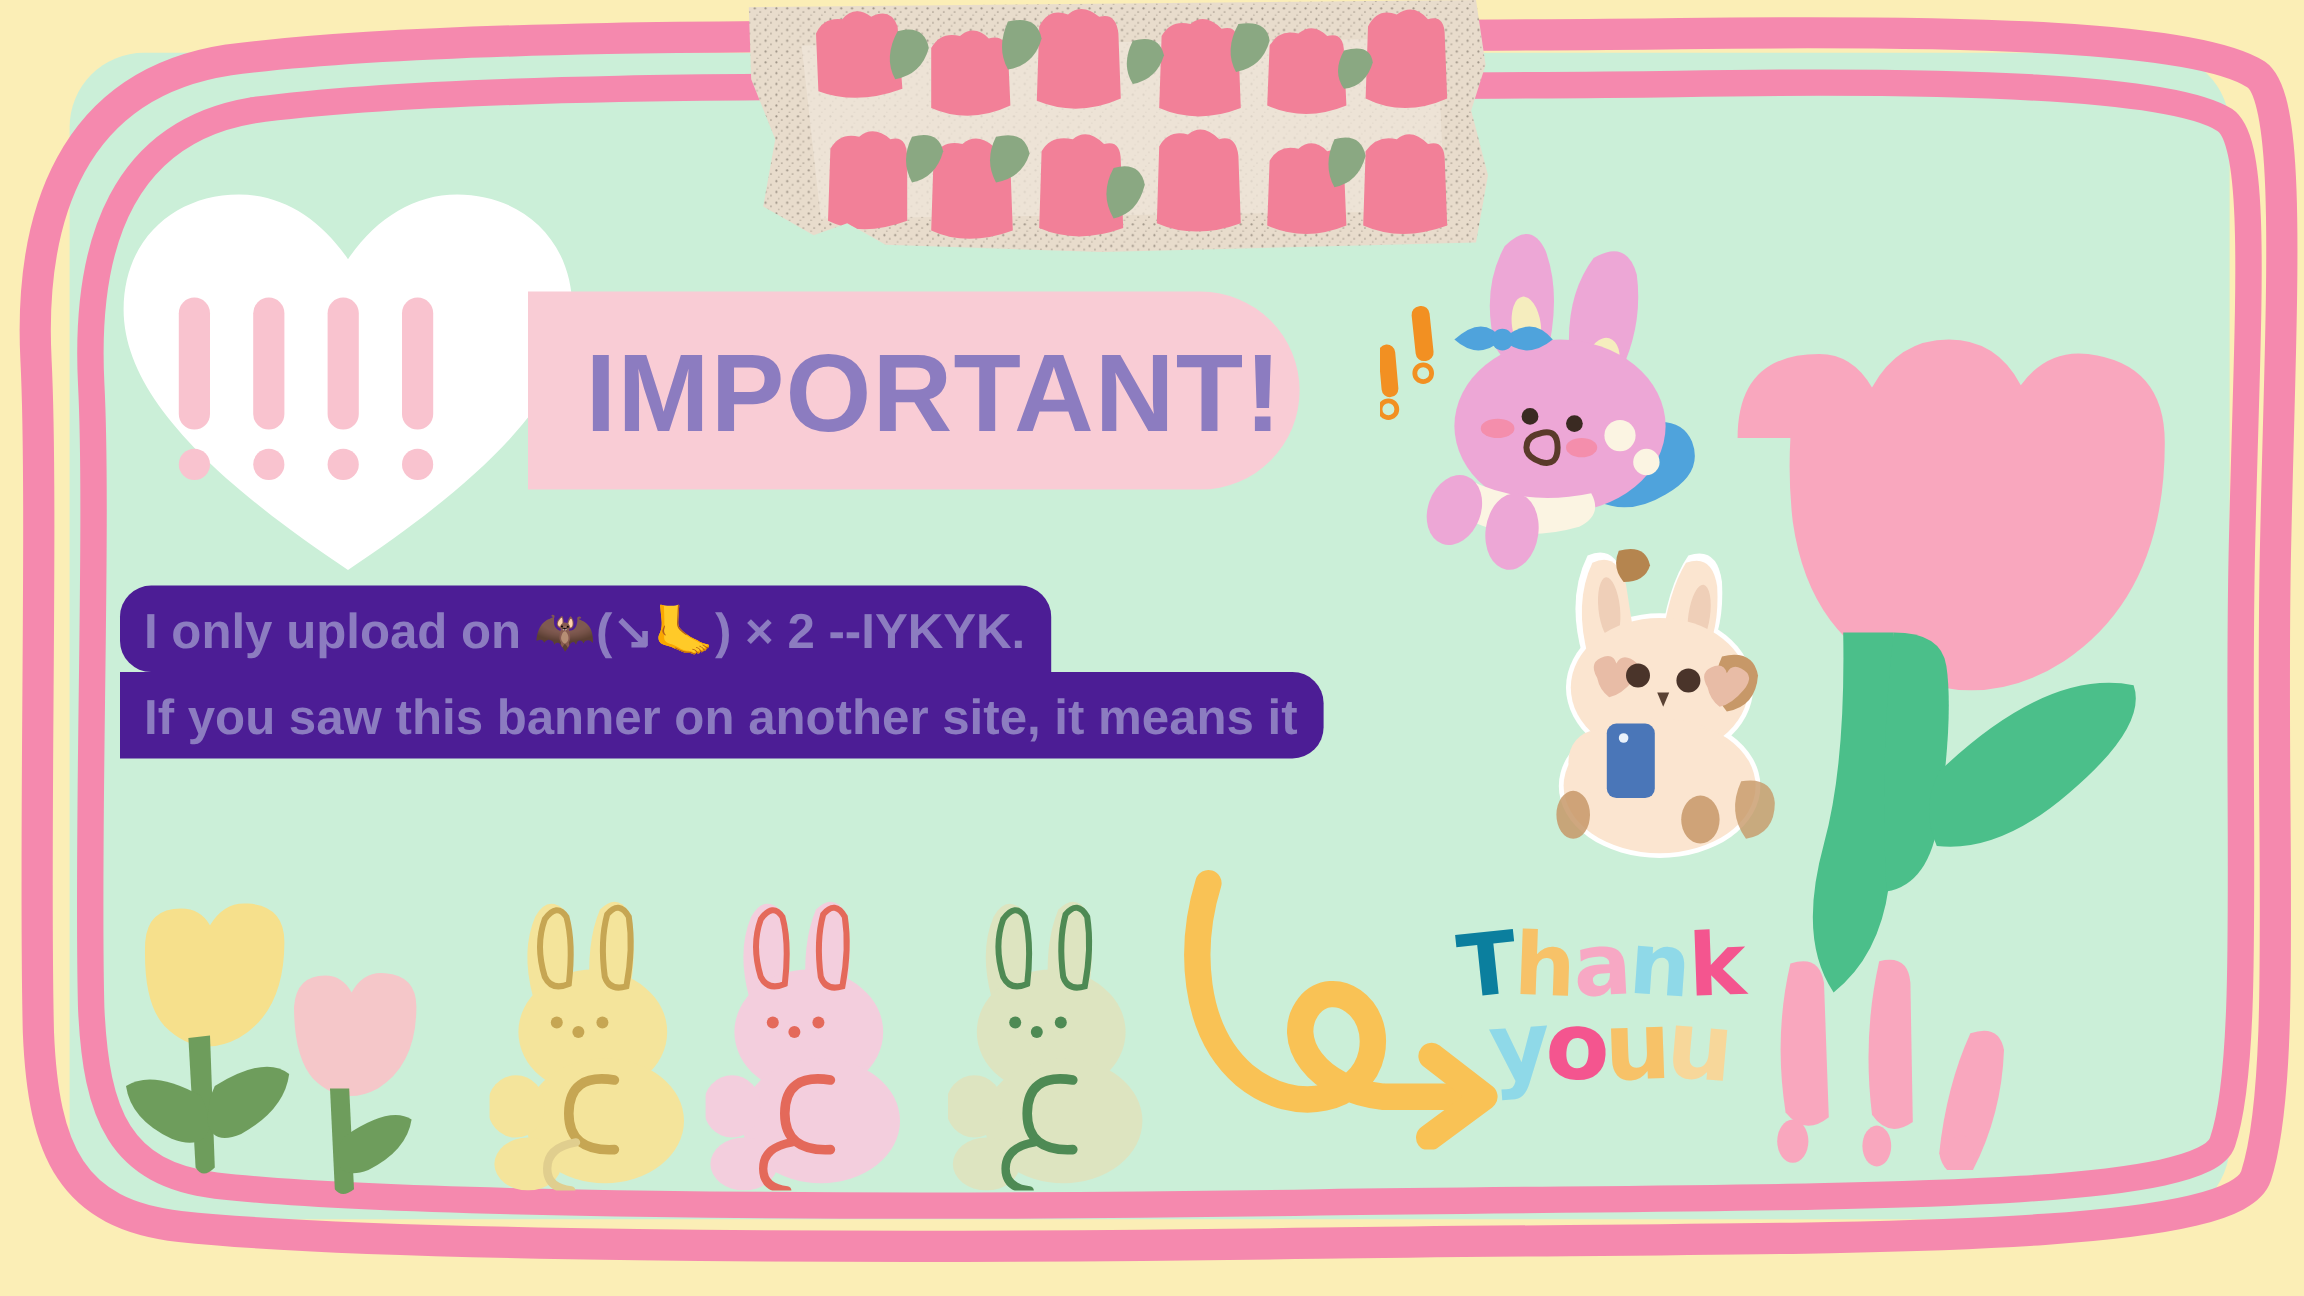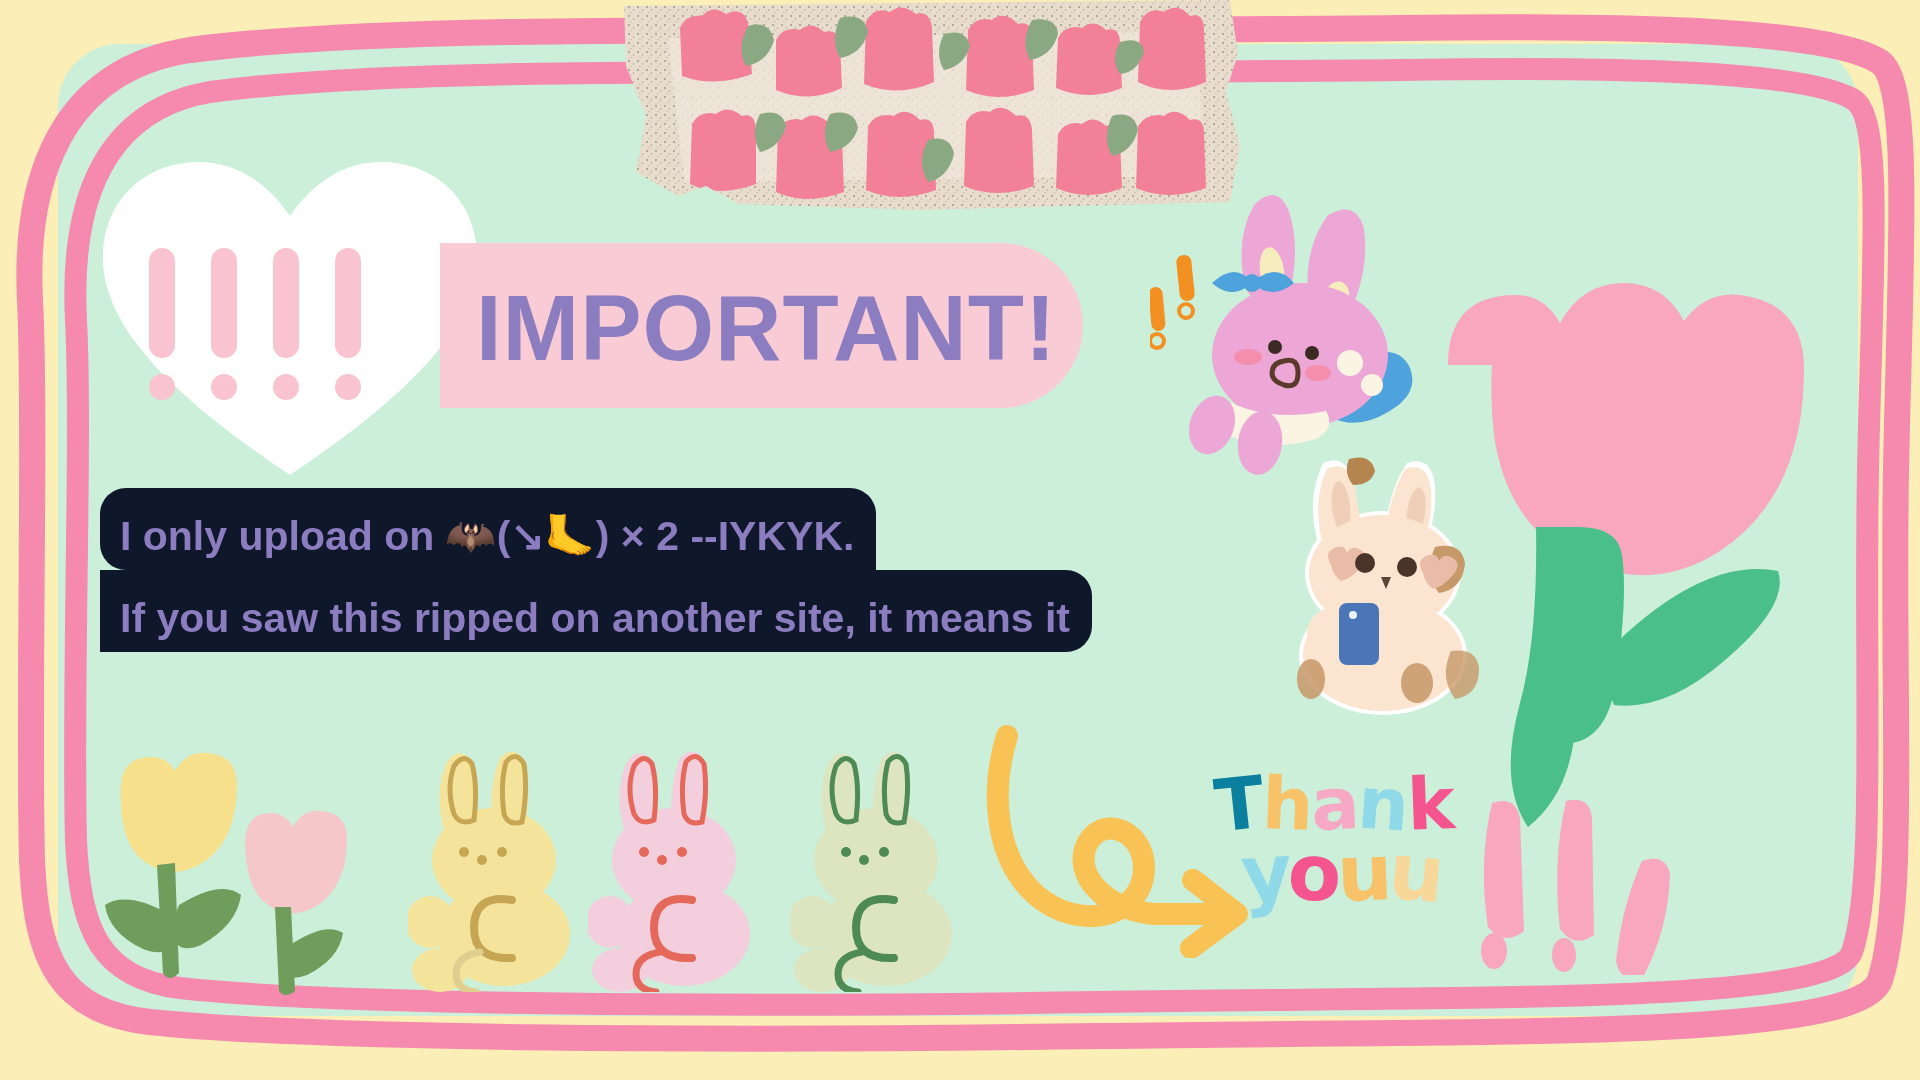--- a/index.html
+++ b/index.html
@@ -26,37 +26,37 @@
 
   
   .heart-wrap{position:absolute;left:95px;top:150px;width:390px;height:330px;}
 
   
   .title-banner{
     position:absolute;left:440px;top:243px;width:643px;height:165px;
     background:#F9CCD5;border-radius:0 84px 84px 0;
   }
   .title-text{
-    position:absolute;left:476px;top:268px;width:640px;height:120px;
+    position:absolute;left:488px;top:268px;width:640px;height:120px;
     color:#8C7CC0;
     font-size:92px;font-weight:bold;letter-spacing:1px;
     line-height:120px;
     font-family:"Liberation Sans", sans-serif;
   }
 
   
   .body-block{position:absolute;left:100px;top:488px;width:1060px;}
   .tline{
     display:inline-block;
-    background:#0f172a;
+    background:#4c1d95;
     color:#8C7CC0;
     font-size:41px;
     font-weight:bold;
     line-height:58px;
-    padding:19px 22px 5px 20px;
+    padding:9px 22px 5px 20px;
     white-space:nowrap;
     font-family:"Liberation Sans", sans-serif;
   }
   .tline.r1{border-radius:26px 26px 0 26px;}
   .tline.r2{border-radius:0 26px 26px 0;}
   .tline.r3{border-radius:0 26px 26px 0;}
   .tline.r4{border-radius:0 26px 26px 26px;}
   .trow{line-height:0;}
 
   
@@ -166,21 +166,21 @@
       <rect x="240" y="98" width="26" height="110" rx="13"></rect>
       <rect x="240" y="224" width="26" height="26" rx="13"></rect>
     </g>
   </svg>
 
   <div class="title-banner"></div>
   <div class="title-text">IMPORTANT!</div>
 
   <div class="body-block">
     <div class="trow"><span class="tline r1">I only upload on 🦇(↘🦶) × 2 --IYKYK.</span></div>
-    <div class="trow"><span class="tline r2">If you saw this ripped on another site, it means it</span></div>
+    <div class="trow"><span class="tline r2">If you saw this banner on another site, it means it</span></div>
   </div>
 
   <svg class="fly-bunny" viewBox="0 0 320 310">
 
     <g>
       <rect x="28" y="80" width="15" height="46" rx="7" fill="#F29022" transform="rotate(-6 35 103)"></rect>
       <circle cx="36" cy="136" r="7" fill="none" stroke="#F29022" stroke-width="4"></circle>
       <rect x="0" y="112" width="14" height="44" rx="7" fill="#F29022" transform="rotate(-5 7 134)"></rect>
       <circle cx="7" cy="166" r="7" fill="none" stroke="#F29022" stroke-width="4"></circle>
     </g>

